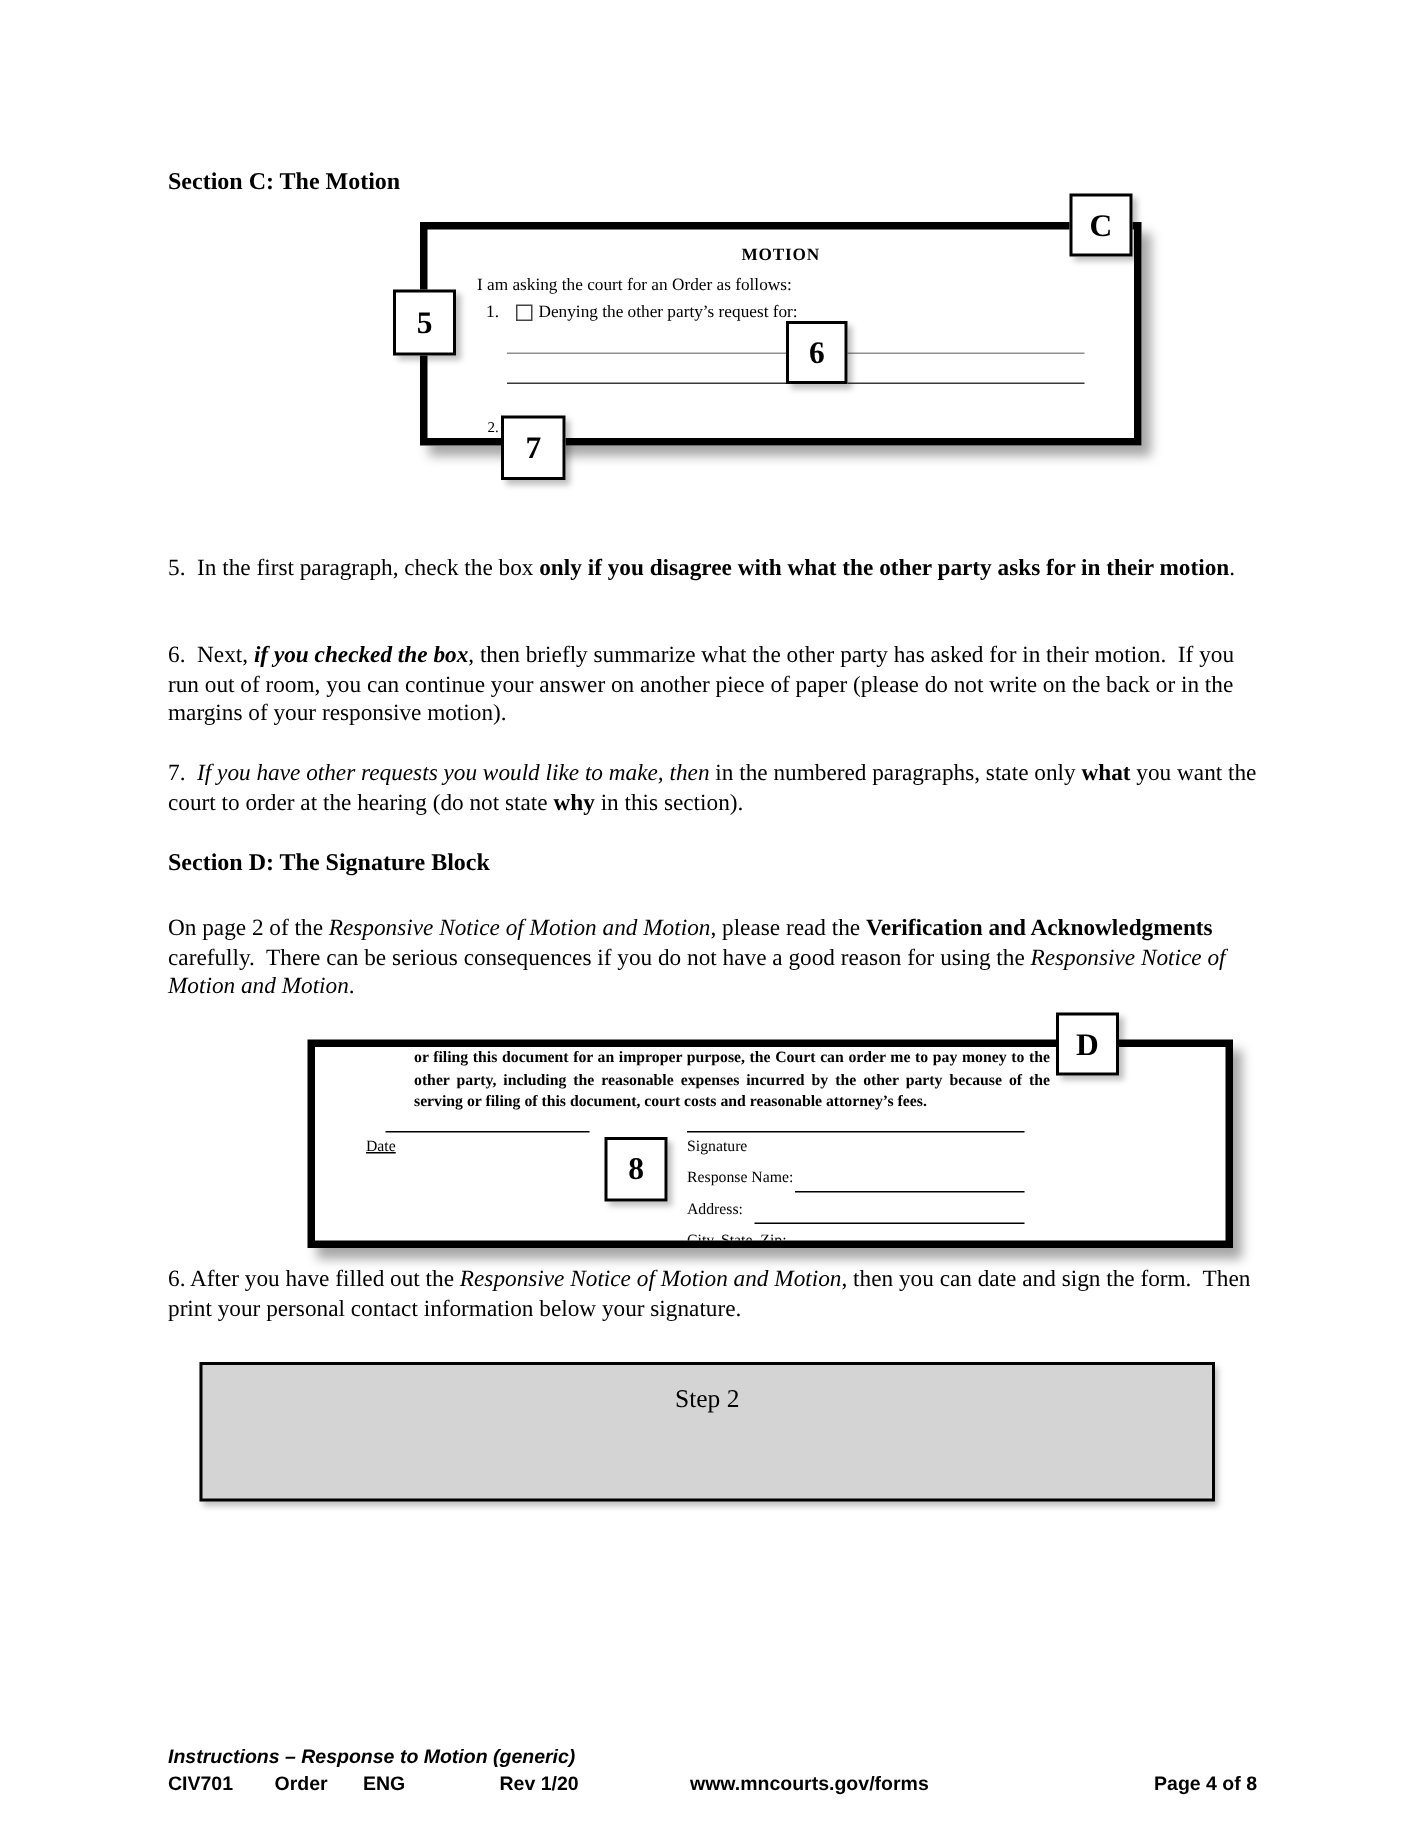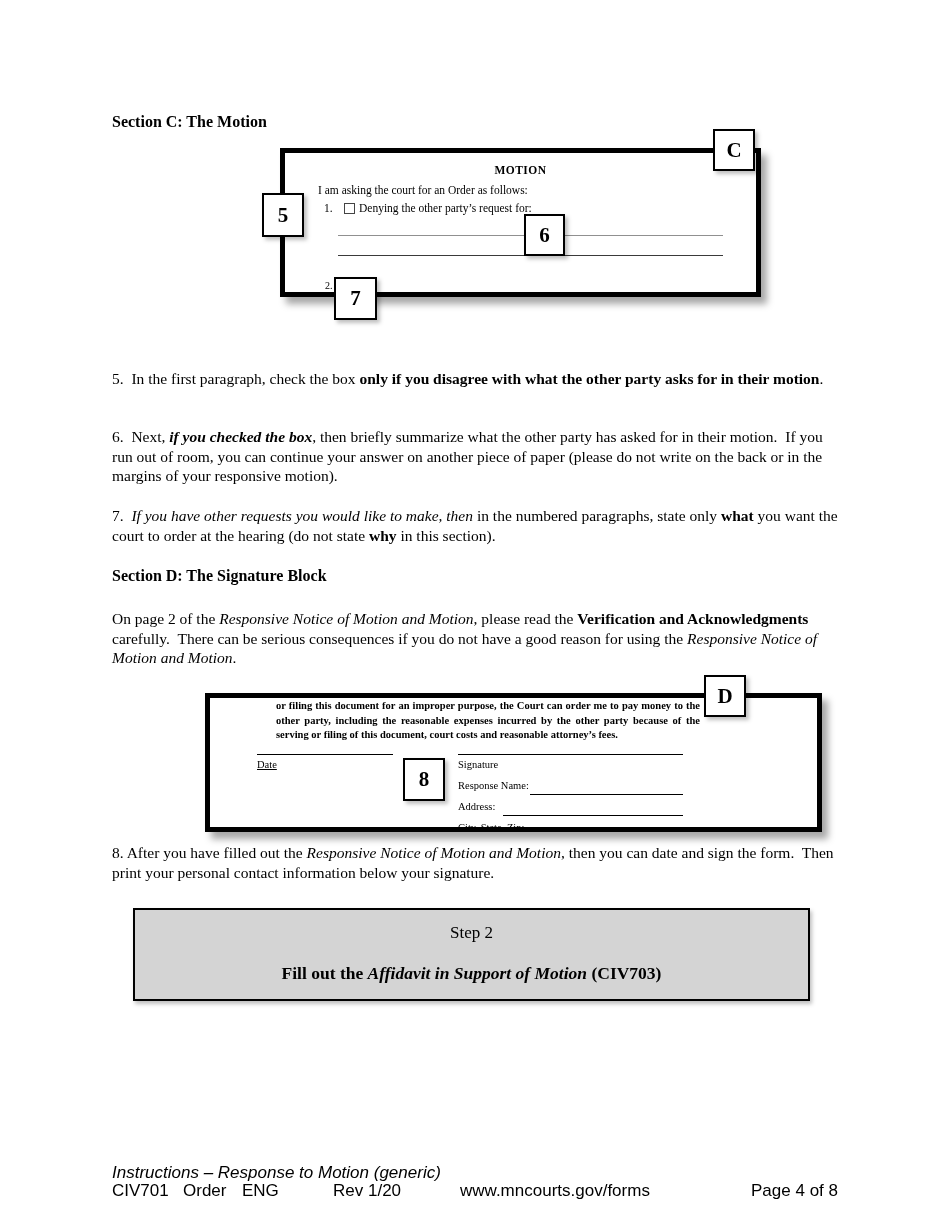--- a/index.html
+++ b/index.html
@@ -37,21 +37,21 @@
   .warning{font-weight:bold;font-size:10.5px;line-height:14.6px;text-align:justify;}
   .sig-label{font-size:10.5px;}
 
   .step-box{
     position:absolute;border:2px solid #000;box-sizing:border-box;text-align:center;
     box-shadow:2px 3px 4px rgba(0,0,0,0.25);
   }
   .step-title{font-weight:normal;font-size:17px;margin-top:13px;}
   .step-line{font-weight:bold;font-size:17.5px;margin-top:20px;}
 
-  .footer-sans{font-family:"Liberation Sans","DejaVu Sans",sans-serif;font-size:17px;}
+  .footer-sans{font-family:"Liberation Sans","DejaVu Sans",sans-serif;font-size:13px;font-weight:bold;}
 </style>
 </head>
 <body>
 
 <div class="abs heading" style="left:112px;top:113px;">Section C: The Motion</div>
 
 <div class="frame" style="left:280px;top:148px;width:481px;height:149px;">
   <div class="frame-inner">
     <div class="abs fig-text fig-title" style="top:11px;left:0;">MOTION</div>
     <div class="abs fig-text" style="left:33px;top:31px;">I am asking the court for an Order as follows:</div>
@@ -75,39 +75,38 @@
 <div class="abs para" style="left:112px;top:427px;"><span>6.  Next, </span><span style="font-weight: bold; font-style: italic;">if you checked the box</span><span>, then briefly summarize what the other party has asked for in their motion.  If you run out of room, you can continue your answer on another piece of paper (please do not write on the back or in the margins of your responsive motion).</span></div>
 <div class="abs para" style="left:112px;top:506px;"><span>7.  </span><span style="font-style: italic;">If you have other requests you would like to make, then</span><span> in the numbered paragraphs, state only </span><span style="font-weight: bold;">what</span><span> you want the court to order at the hearing (do not state </span><span style="font-weight: bold;">why</span><span> in this section).</span></div>
 
 <div class="abs heading" style="left:112px;top:567px;">Section D: The Signature Block</div>
 <div class="abs para" style="left:112px;top:609px;"><span>On page 2 of the </span><span style="font-style: italic;">Responsive Notice of Motion and Motion</span><span>, please read the </span><span style="font-weight: bold;">Verification and Acknowledgments</span><span> carefully.  There can be serious consequences if you do not have a good reason for using the </span><span style="font-style: italic;">Responsive Notice of Motion and Motion</span><span>.</span></div>
 
 <div class="frame" style="left:205px;top:693px;width:617px;height:139px;">
   <div class="frame-inner">
     <div class="abs warning" style="left:66px;top:1px;width:424px;">or filing this document for an improper purpose, the Court can order me to pay money to the other party, including the reasonable expenses incurred by the other party because of the serving or filing of this document, court costs and reasonable attorney’s fees.</div>
     <div class="abs rule black" style="left:47px;top:56px;width:136px;"></div>
-    <div class="abs sig-label" style="left:47px;top:61px;text-decoration:underline;">Date</div>
+    <div class="abs sig-label" style="left:34px;top:61px;text-decoration:underline;">Date</div>
     <div class="abs rule black" style="left:248px;top:56px;width:225px;"></div>
     <div class="abs sig-label" style="left:248px;top:61px;font-family:Liberation Serif, serif;">Signature</div>
     <div class="abs sig-label" style="left:248px;top:82px;">Response Name:</div>
     <div class="abs rule black" style="left:320px;top:96px;width:153px;"></div>
     <div class="abs sig-label" style="left:248px;top:103px;">Address:</div>
     <div class="abs rule black" style="left:293px;top:117px;width:180px;"></div>
     <div class="abs sig-label" style="left:248px;top:124px;">City, State, Zip:</div>
   </div>
 </div>
 
 <div class="callout" style="left:704px;top:675px;width:42px;height:42px;">D</div>
 <div class="callout" style="left:403px;top:758px;width:42px;height:43px;">8</div>
 
-<div class="abs para" style="left:112px;top:843px;"><span>8. After you have filled out the </span><span style="font-style: italic;">Responsive Notice of Motion and Motion</span><span>, then you can date and sign the form.  Then print your personal contact information below your signature.</span></div>
+<div class="abs para" style="left:112px;top:843px;"><span>6. After you have filled out the </span><span style="font-style: italic;">Responsive Notice of Motion and Motion</span><span>, then you can date and sign the form.  Then print your personal contact information below your signature.</span></div>
 
 <div class="step-box" style="left: 133px; top: 908px; width: 677px; height: 93px; background: rgb(212, 212, 212);">
   <div class="step-title">Step 2</div>
-  <div class="step-line"><span style="font-weight: bold;">Fill out the </span><span style="font-weight: bold; font-style: italic;">Affidavit in Support of Motion</span><span style="font-weight: bold;"> (CIV703)</span></div>
 </div>
 
 <div class="abs footer-sans" style="left:112px;top:1163px;font-style:italic;">Instructions – Response to Motion (generic)</div>
 <div class="abs footer-sans" style="left:112px;top:1181px;">CIV701</div>
 <div class="abs footer-sans" style="left:183px;top:1181px;">Order</div>
 <div class="abs footer-sans" style="left:242px;top:1181px;">ENG</div>
 <div class="abs footer-sans" style="left:333px;top:1181px;">Rev 1/20</div>
 <div class="abs footer-sans" style="left:460px;top:1181px;">www.mncourts.gov/forms</div>
 <div class="abs footer-sans" style="right:112px;top:1181px;">Page 4 of 8</div>
 

